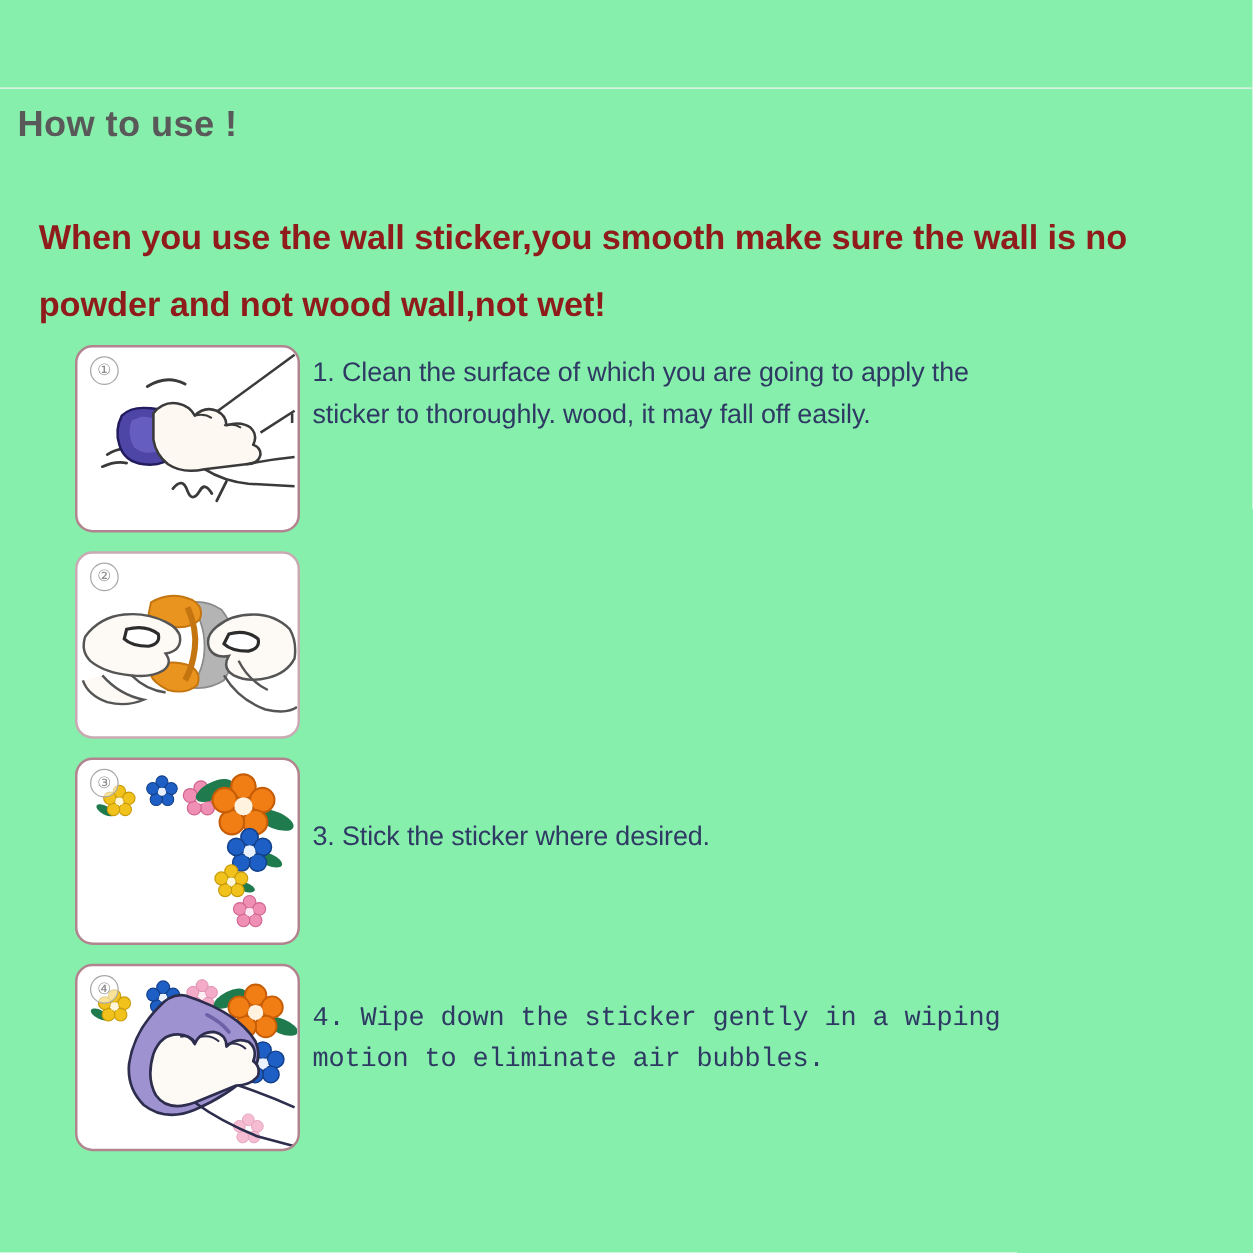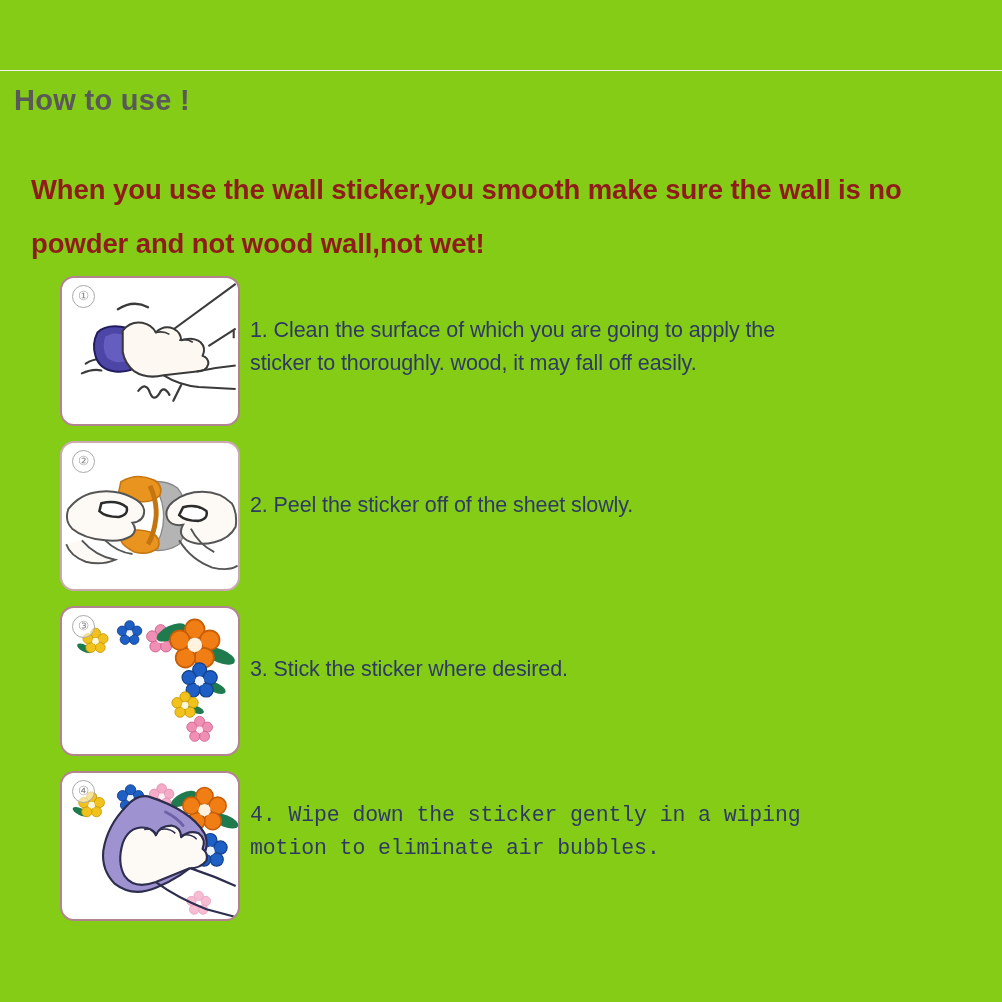--- a/index.html
+++ b/index.html
@@ -13,21 +13,21 @@
     position: relative;
     overflow: hidden;
     font-family: "Liberation Sans", sans-serif;
     -webkit-font-smoothing: antialiased;
   }
 
   
   #page {
     position: absolute;
     inset: 0;
-    background: #84cc16;
+    background: #86efac;
   }
   .faint-band {
     position: absolute;
     left: 0;
     right: 0;
     height: 1px;
     background: #f2f2f2;
   }
 
   
@@ -103,21 +103,21 @@
     position: absolute;
     left: 250px;
     width: 560px;
     font-size: 21.5px;
     color: #2e3a63;
     line-height: 1.52;
     letter-spacing: -0.1px;
   }
   .step-text .indent { text-indent: 30px; display: block; }
 
-  .t1 { top: 6px; margin-top: 32px; }
+  .t1 { top: 6px; }
   .t2 { top: 48px; }
   .t3 { top: 47px; }
   .t4 { top: 28px; font-family: Liberation Mono, monospace; }
 </style>
 </head>
 <body>
 
 <div id="page">
 
   <div class="faint-band" style="top:70px;"></div>
@@ -181,23 +181,20 @@
           <path d="M20 100 Q34 116 54 120 Q40 126 24 122 Q8 116 4 104" fill="#fdfaf6" stroke="#555" stroke-width="2"></path>
           <path d="M44 100 Q56 112 72 114" stroke="#555" stroke-width="2" fill="none"></path>
 
           <path d="M174 62 Q162 50 144 50 Q126 50 114 60 Q104 68 108 78 Q112 86 124 84
                    Q118 94 128 100 Q140 106 156 102 Q172 98 178 86 Q180 72 174 62 Z" fill="#fdfaf6" stroke="#555" stroke-width="2"></path>
           <path d="M124 66 Q138 62 148 70 Q150 78 140 80 Q126 80 120 74 Z" fill="#ffffff" stroke="#2c2c2c" stroke-width="2.6"></path>
           <path d="M120 100 Q132 120 154 128 Q172 132 180 126" fill="none" stroke="#555" stroke-width="2"></path>
           <path d="M132 88 Q140 104 156 112" stroke="#555" stroke-width="2" fill="none"></path>
         </svg>
         <div class="step-num">②</div>
-      </div>
-      <div class="step-text t2">
-        <span>2. Peel the sticker off of the sheet slowly.</span>
       </div>
     </div>
 
     <div class="step-row">
       <div class="panel">
         <svg viewBox="0 0 180 150">
           <defs>
             <g id="fl">
               <circle cx="0" cy="-10" r="6.2"></circle>
               <circle cx="9.5" cy="-3.1" r="6.2"></circle>

